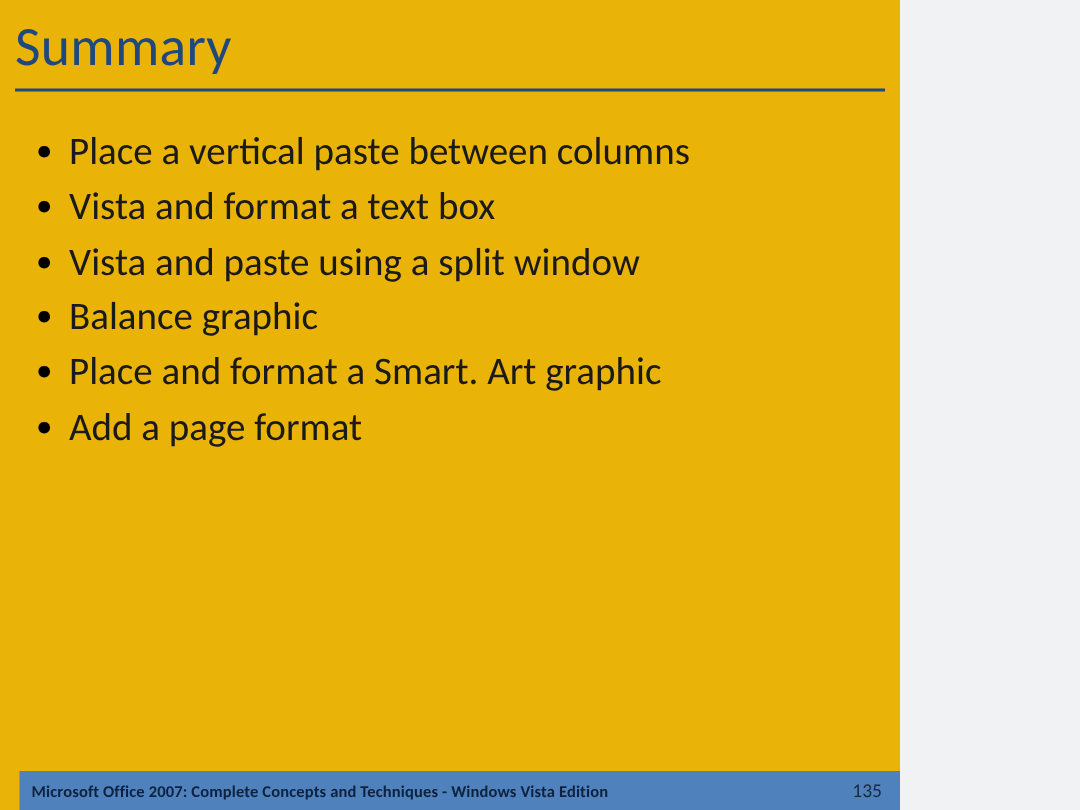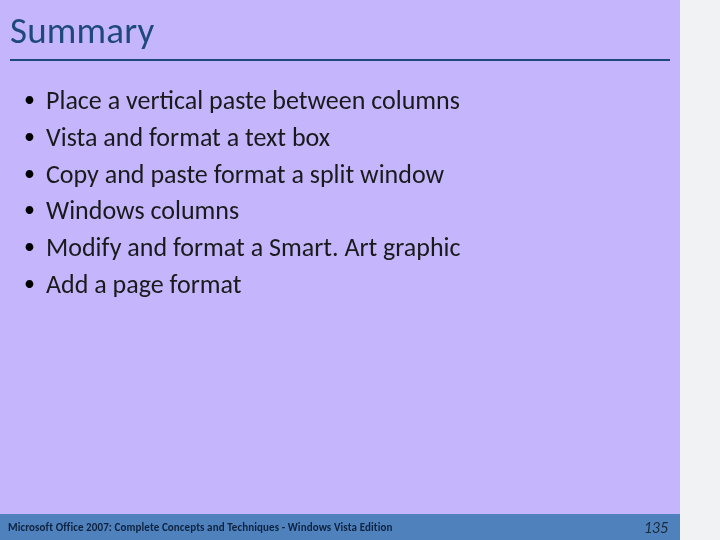--- a/index.html
+++ b/index.html
@@ -3,23 +3,23 @@
 <meta charset="utf-8">
 <style>
   * { margin: 0; padding: 0; box-sizing: border-box; }
   html, body { width: 720px; height: 540px; overflow: hidden; }
   body {
     font-family: "Calibri", "Segoe UI", Arial, sans-serif;
     background: #f1f2f3;
     position: relative;
   }
   .slide {
-    width: 680px;
+    width: 600px;
     height: 540px;
-    background: #c4b5fd;
+    background: #eab308;
     position: relative;
   }
   .title-block {
     padding: 8px 10px 4px 10px;
   }
   .title {
     font-size: 37px;
     font-weight: 400;
     color: #1f497d;
     letter-spacing: 0.2px;
@@ -51,42 +51,41 @@
     text-align: left;
     font-size: 22px;
     line-height: 1.5;
     color: #000;
   }
   ul.bullets li .txt {
     flex: 1 1 auto;
   }
   .footer {
     position: absolute;
-    left: 0;
+    left: 13px;
     right: 0;
     bottom: 0;
     height: 26px;
     background: #4f81bd;
     color: #0d223f;
     display: flex;
     align-items: center;
     justify-content: space-between;
     padding: 0 12px 0 8px;
     font-size: 11px;
     font-weight: 700;
     gap: 37px;
   }
   .footer .ft-left {
     letter-spacing: 0.1px;
   }
   .footer .ft-right {
     font-weight: 400;
     color: #1a2a3a;
-    font-size: 16px;
-    font-style: italic;
+    font-size: 13px;
   }
 </style>
 </head>
 <body>
 
 <div class="slide">
 
   <div class="title-block">
     <h1 class="title">Summary</h1>
     <hr class="title-rule">
@@ -97,29 +96,29 @@
       <li>
         <span class="dot">•</span>
         <span class="txt">Place a vertical paste between columns</span>
       </li>
       <li>
         <span class="dot">•</span>
         <span class="txt">Vista and format a text box</span>
       </li>
       <li>
         <span class="dot">•</span>
-        <span class="txt">Copy and paste format a split window</span>
+        <span class="txt">Vista and paste using a split window</span>
       </li>
       <li>
         <span class="dot">•</span>
-        <span class="txt">Windows columns</span>
+        <span class="txt">Balance graphic</span>
       </li>
       <li>
         <span class="dot">•</span>
-        <span class="txt">Modify and format a Smart. Art graphic</span>
+        <span class="txt">Place and format a Smart. Art graphic</span>
       </li>
       <li>
         <span class="dot">•</span>
         <span class="txt">Add a page format</span>
       </li>
     </ul>
   </div>
 
   <div class="footer">
     <span class="ft-left">Microsoft Office 2007: Complete Concepts and Techniques - Windows Vista Edition</span>

